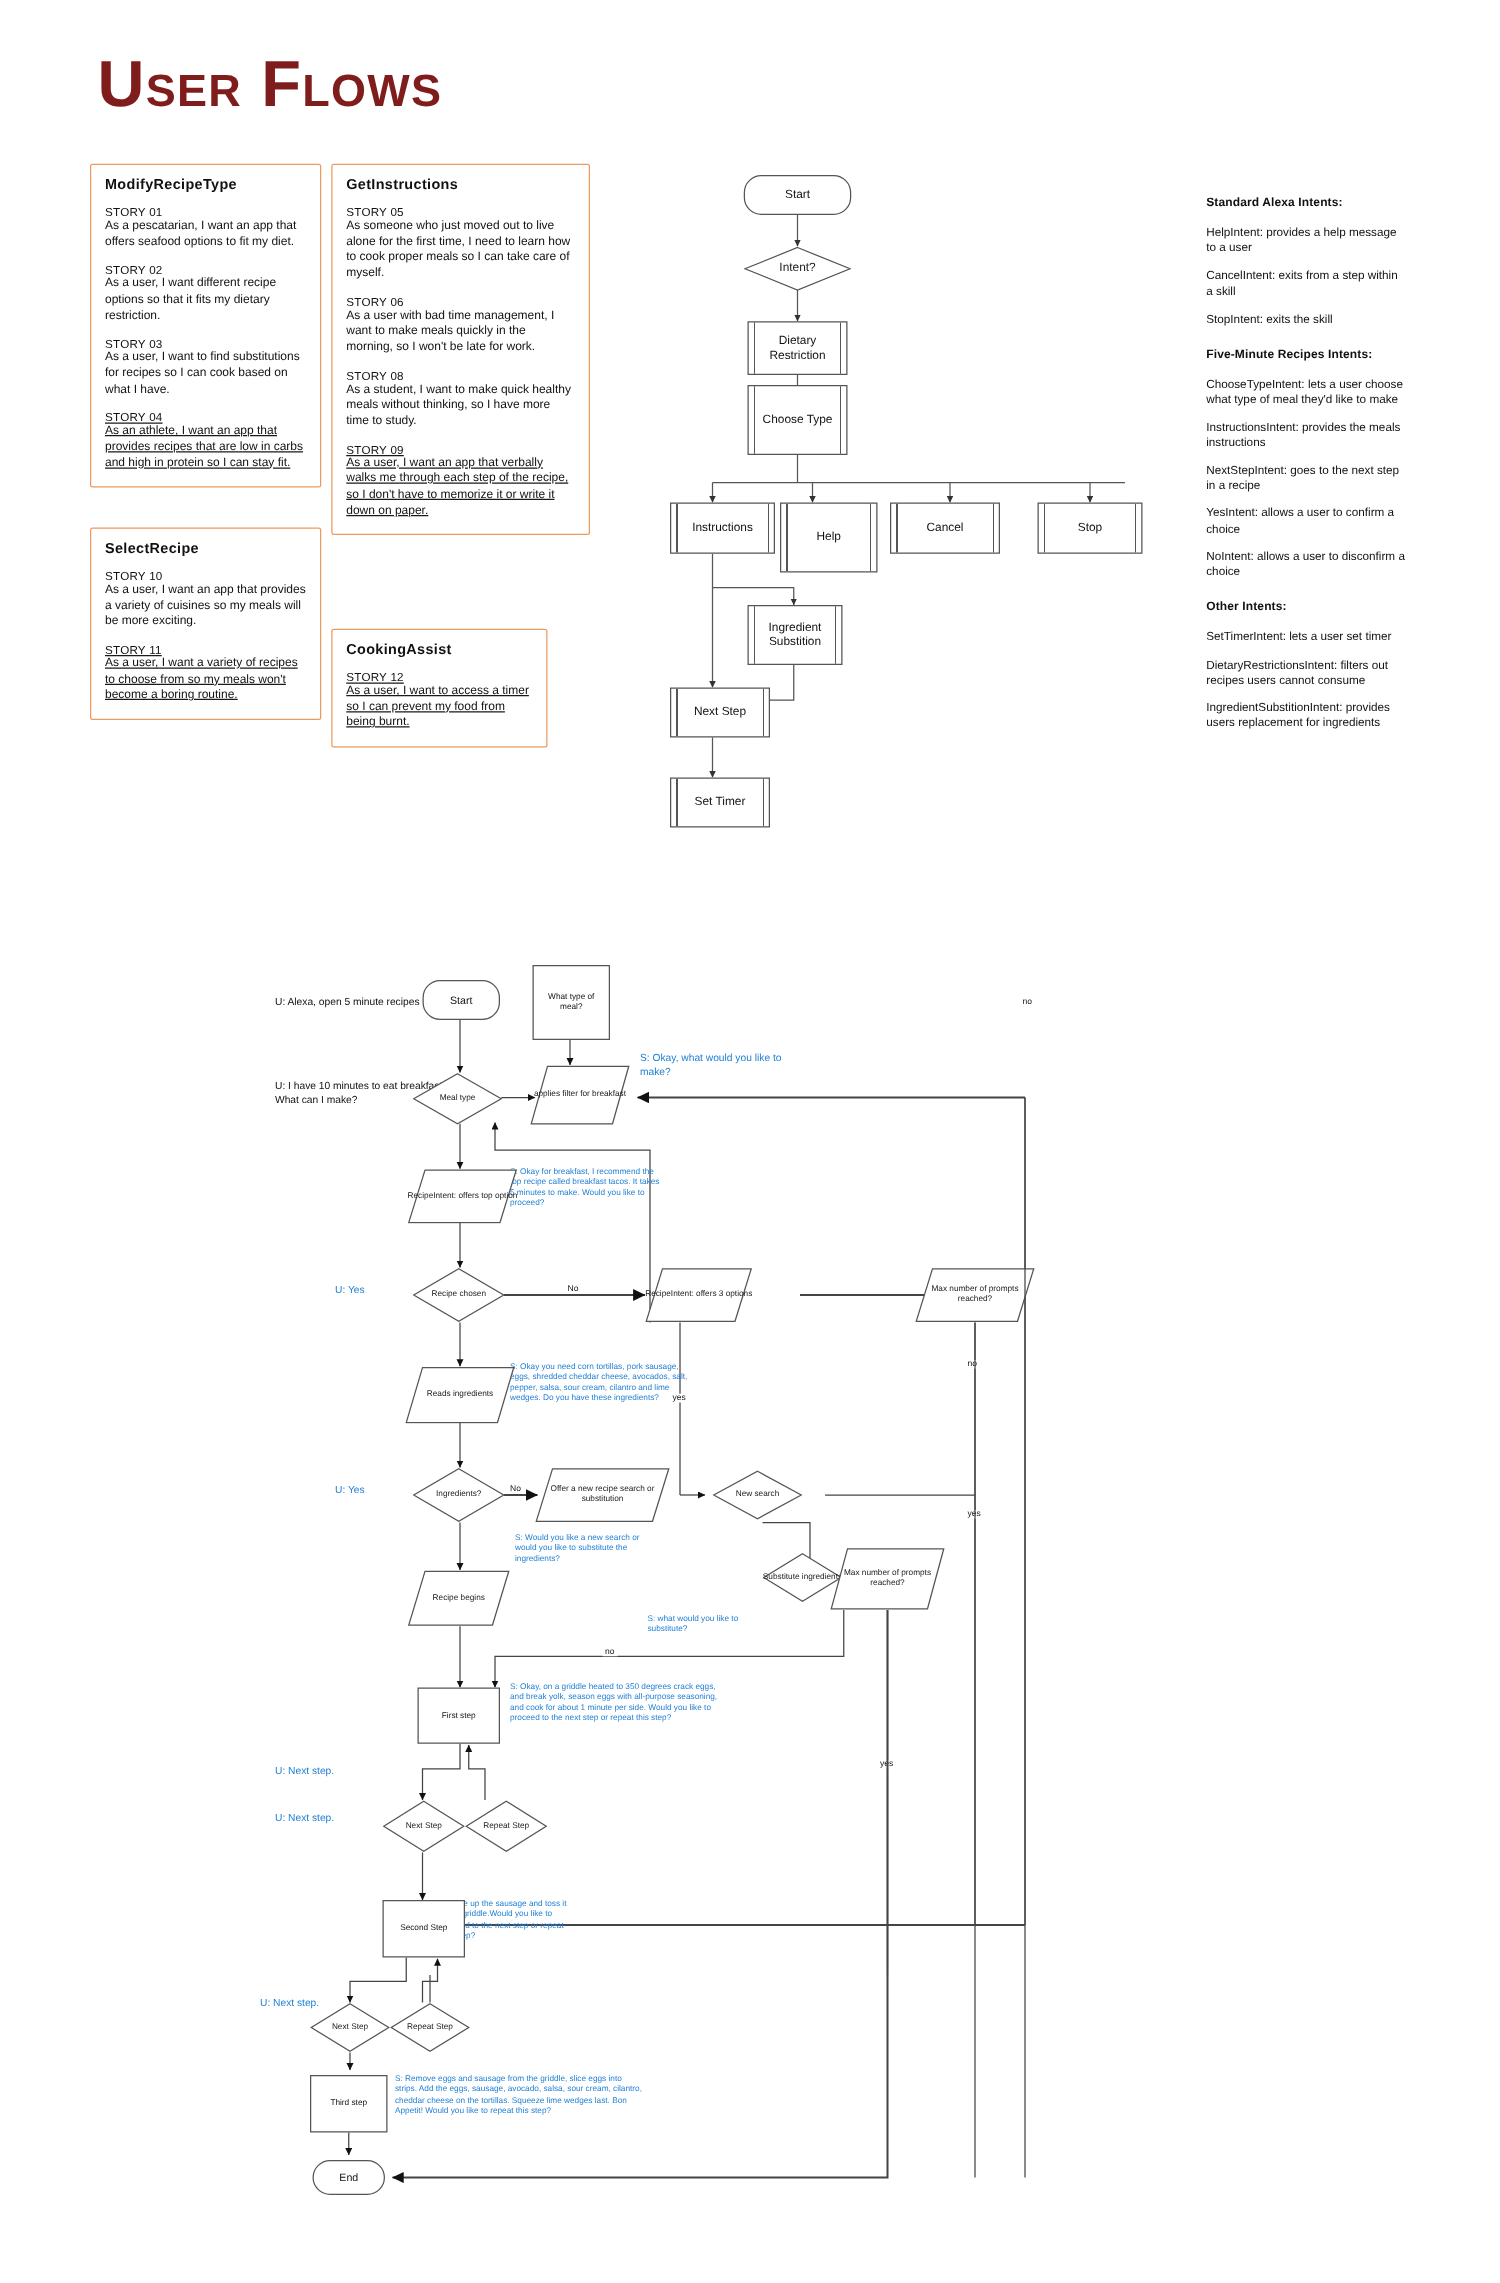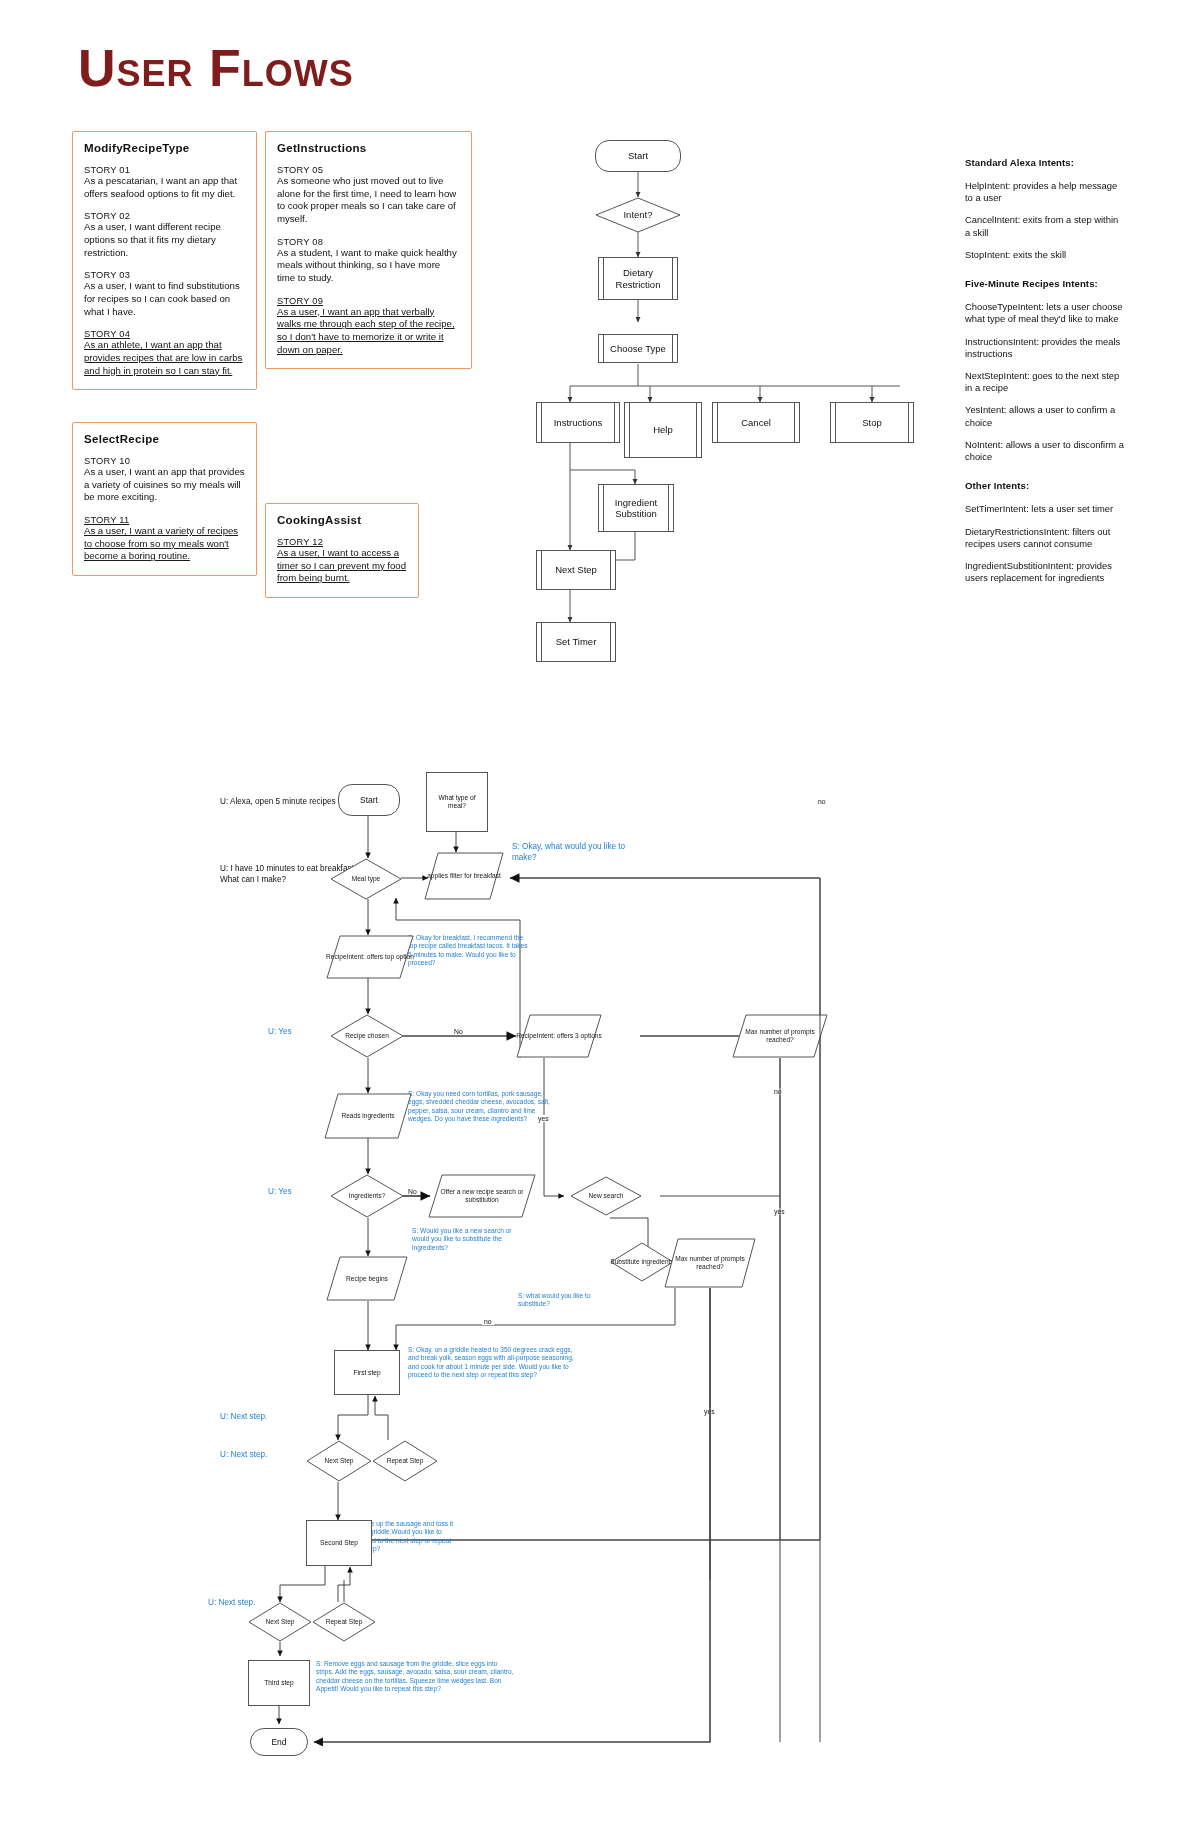--- a/index.html
+++ b/index.html
@@ -54,21 +54,21 @@
   }
   .story .story-text {
     font-size:9.6px;
     line-height:1.32;
     color:#111;
   }
 
   #card-modifyrecipetype { left:72px;  top:131px; width:185px; }
   #card-selectrecipe     { left:72px;  top:422px; width:185px; }
   #card-getinstructions  { left:265px; top:131px; width:207px; }
-  #card-cookingassist    { left:265px; top:503px; width:154px; }
+  #card-cookingassist    { left:265px; top:503px; width:173px; }
 
   
   #intents-col {
     position:absolute; left:965px; top:157px; width:160px;
   }
   .intent-head {
     font-size:9.6px; font-weight:bold; color:#111;
     margin-bottom:12px; letter-spacing:.1px;
   }
   .intent-item {
@@ -170,20 +170,24 @@
       <div class="story-label">STORY 11</div>
       <div class="story-text">As a user, I want a variety of recipes to choose from so my meals won't become a boring routine.</div>
     </div>
   </div>
 
   <div class="story-card" id="card-getinstructions">
     <div class="card-title">GetInstructions</div>
     <div class="story">
       <div class="story-label">STORY 05</div>
       <div class="story-text">As someone who just moved out to live alone for the first time, I need to learn how to cook proper meals so I can take care of myself.</div>
+    </div>
+    <div class="story">
+      <div class="story-label">STORY 06</div>
+      <div class="story-text">As a user with bad time management, I want to make meals quickly in the morning, so I won't be late for work.</div>
     </div>
     <div class="story">
       <div class="story-label">STORY 08</div>
       <div class="story-text">As a student, I want to make quick healthy meals without thinking, so I have more time to study.</div>
     </div>
     <div class="story">
       <div class="story-label">STORY 09</div>
       <div class="story-text">As a user, I want an app that verbally walks me through each step of the recipe, so I don't have to memorize it or write it down on paper.</div>
     </div>
   </div>
@@ -247,21 +251,21 @@
       <svg width="86" height="36">
         <polygon points="43,1 85,18 43,35 1,18" fill="#fff" stroke="#555" stroke-width="1"></polygon>
       </svg>
       <span class="lbl">Intent?</span>
     </div>
 
     <div class="node predef" style="left:58px; top:117px; width:80px; height:43px;">
       <span class="lbl">Dietary Restriction</span>
     </div>
 
-    <div class="node predef" style="left:58px; top:194px; width:80px; height:29px;">
+    <div class="node predef" style="left:58px; top:168px; width:80px; height:56px;">
       <span class="lbl">Choose Type</span>
     </div>
 
     <div class="node predef" style="left:-4px; top:262px; width:84px; height:41px;">
       <span class="lbl">Instructions</span>
     </div>
     <div class="node predef" style="left:84px; top:262px; width:78px; height:56px;">
       <span class="lbl">Help</span>
     </div>
     <div class="node predef" style="left:172px; top:262px; width:88px; height:41px;">

